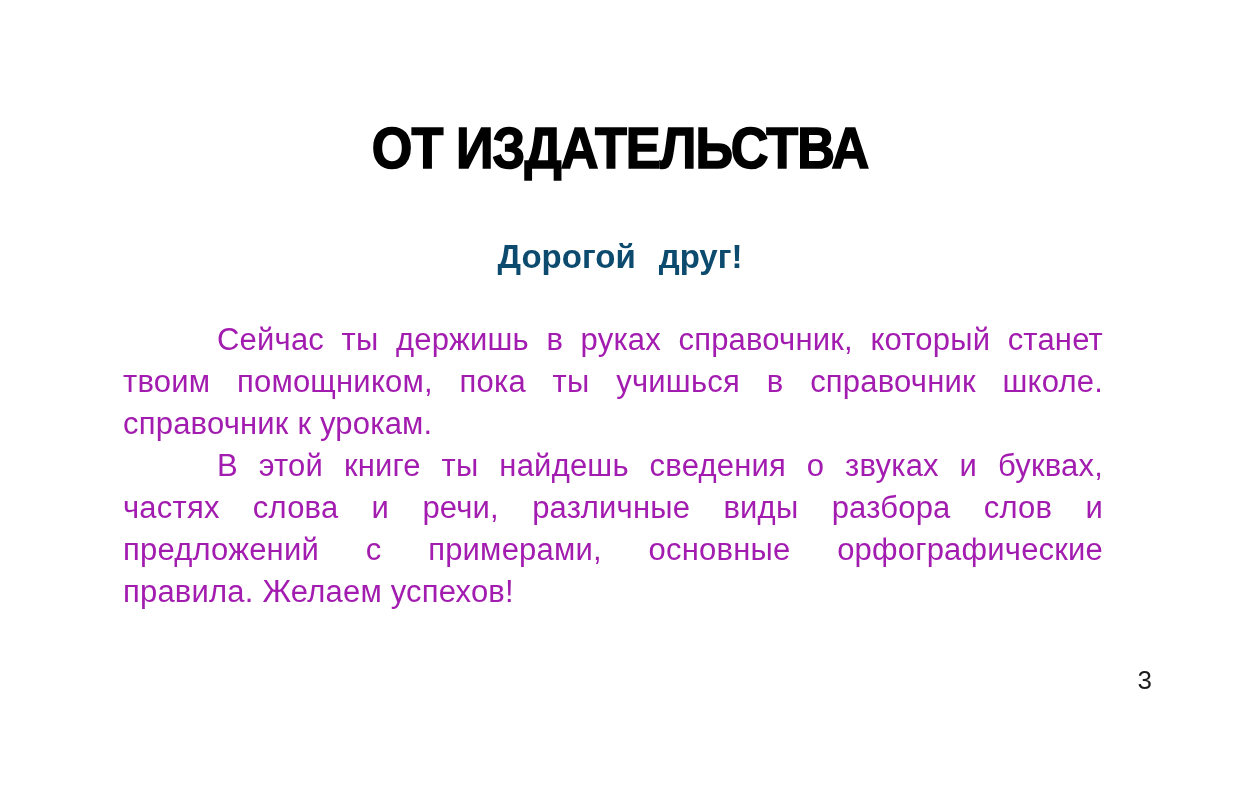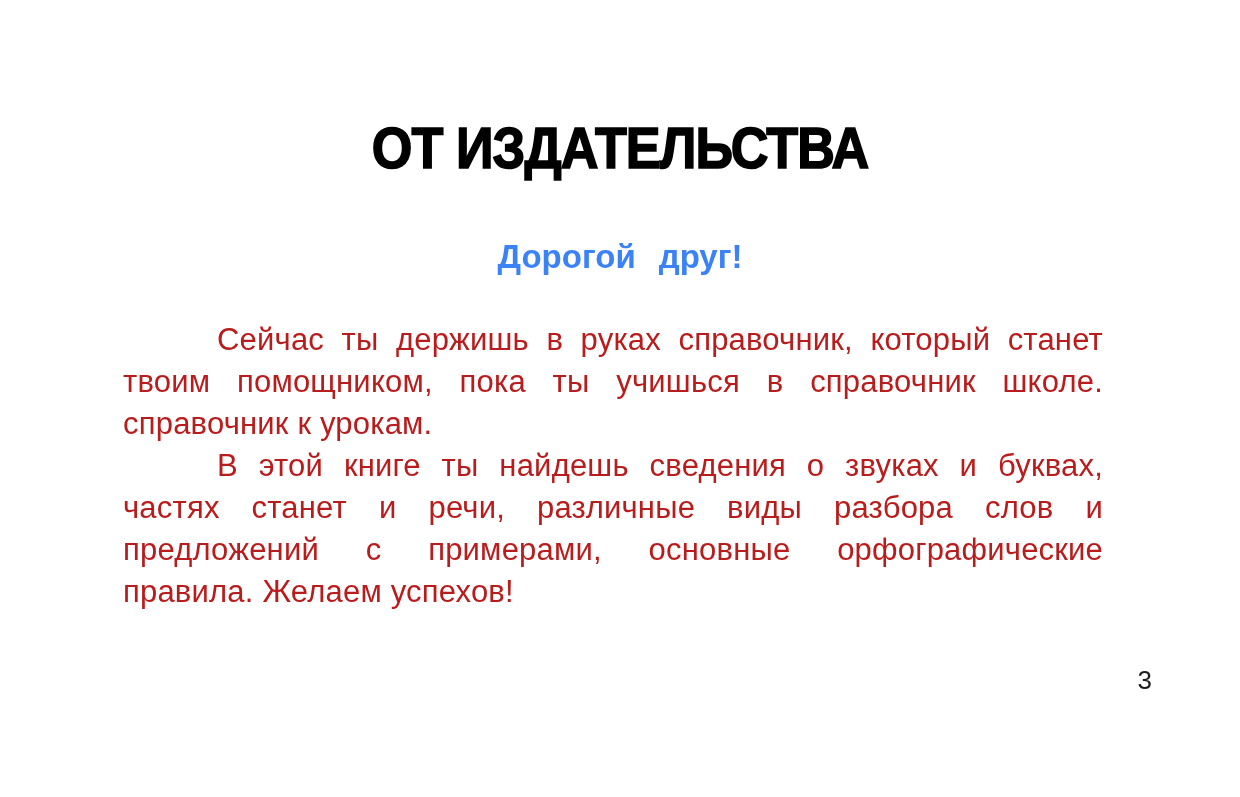--- a/index.html
+++ b/index.html
@@ -27,29 +27,29 @@
     transform: scaleX(0.9);
     transform-origin: 50% 50%;
     white-space: nowrap;
   }
   .subtitle {
     margin: 52px 0 0 0;
     text-align: center;
     font-size: 33px;
     line-height: 42px;
     font-weight: 700;
-    color: #3b82f6;
+    color: #0c4a6e;
     word-spacing: 0.42em;
   }
   .body-text {
     margin-top: 41px;
     padding: 0 137px 0 123px;
     font-size: 31px;
     line-height: 42px;
-    color: #b91c1c;
+    color: #a21caf;
     letter-spacing: 0.2px;
   }
   .para {
     margin: 0;
     padding: 0;
   }
   .line {
     display: block;
     text-align: justify;
     text-align-last: justify;
@@ -82,21 +82,21 @@
   <div class="body-text">
 
     <p class="para">
       <span class="line line--indent">Сейчас ты держишь в руках справочник, который станет</span>
       <span class="line">твоим помощником, пока ты учишься в справочник школе.</span>
       <span class="line line--last">справочник к урокам.</span>
     </p>
 
     <p class="para">
       <span class="line line--indent">В этой книге ты найдешь сведения о звуках и буквах,</span>
-      <span class="line">частях станет и речи, различные  виды разбора слов и</span>
+      <span class="line">частях слова и речи, различные  виды разбора слов и</span>
       <span class="line">предложений с примерами, основные орфографические</span>
       <span class="line line--last">правила. Желаем успехов!</span>
     </p>
 
   </div>
 
   <div class="page-number">3</div>
 
 </div>
 

